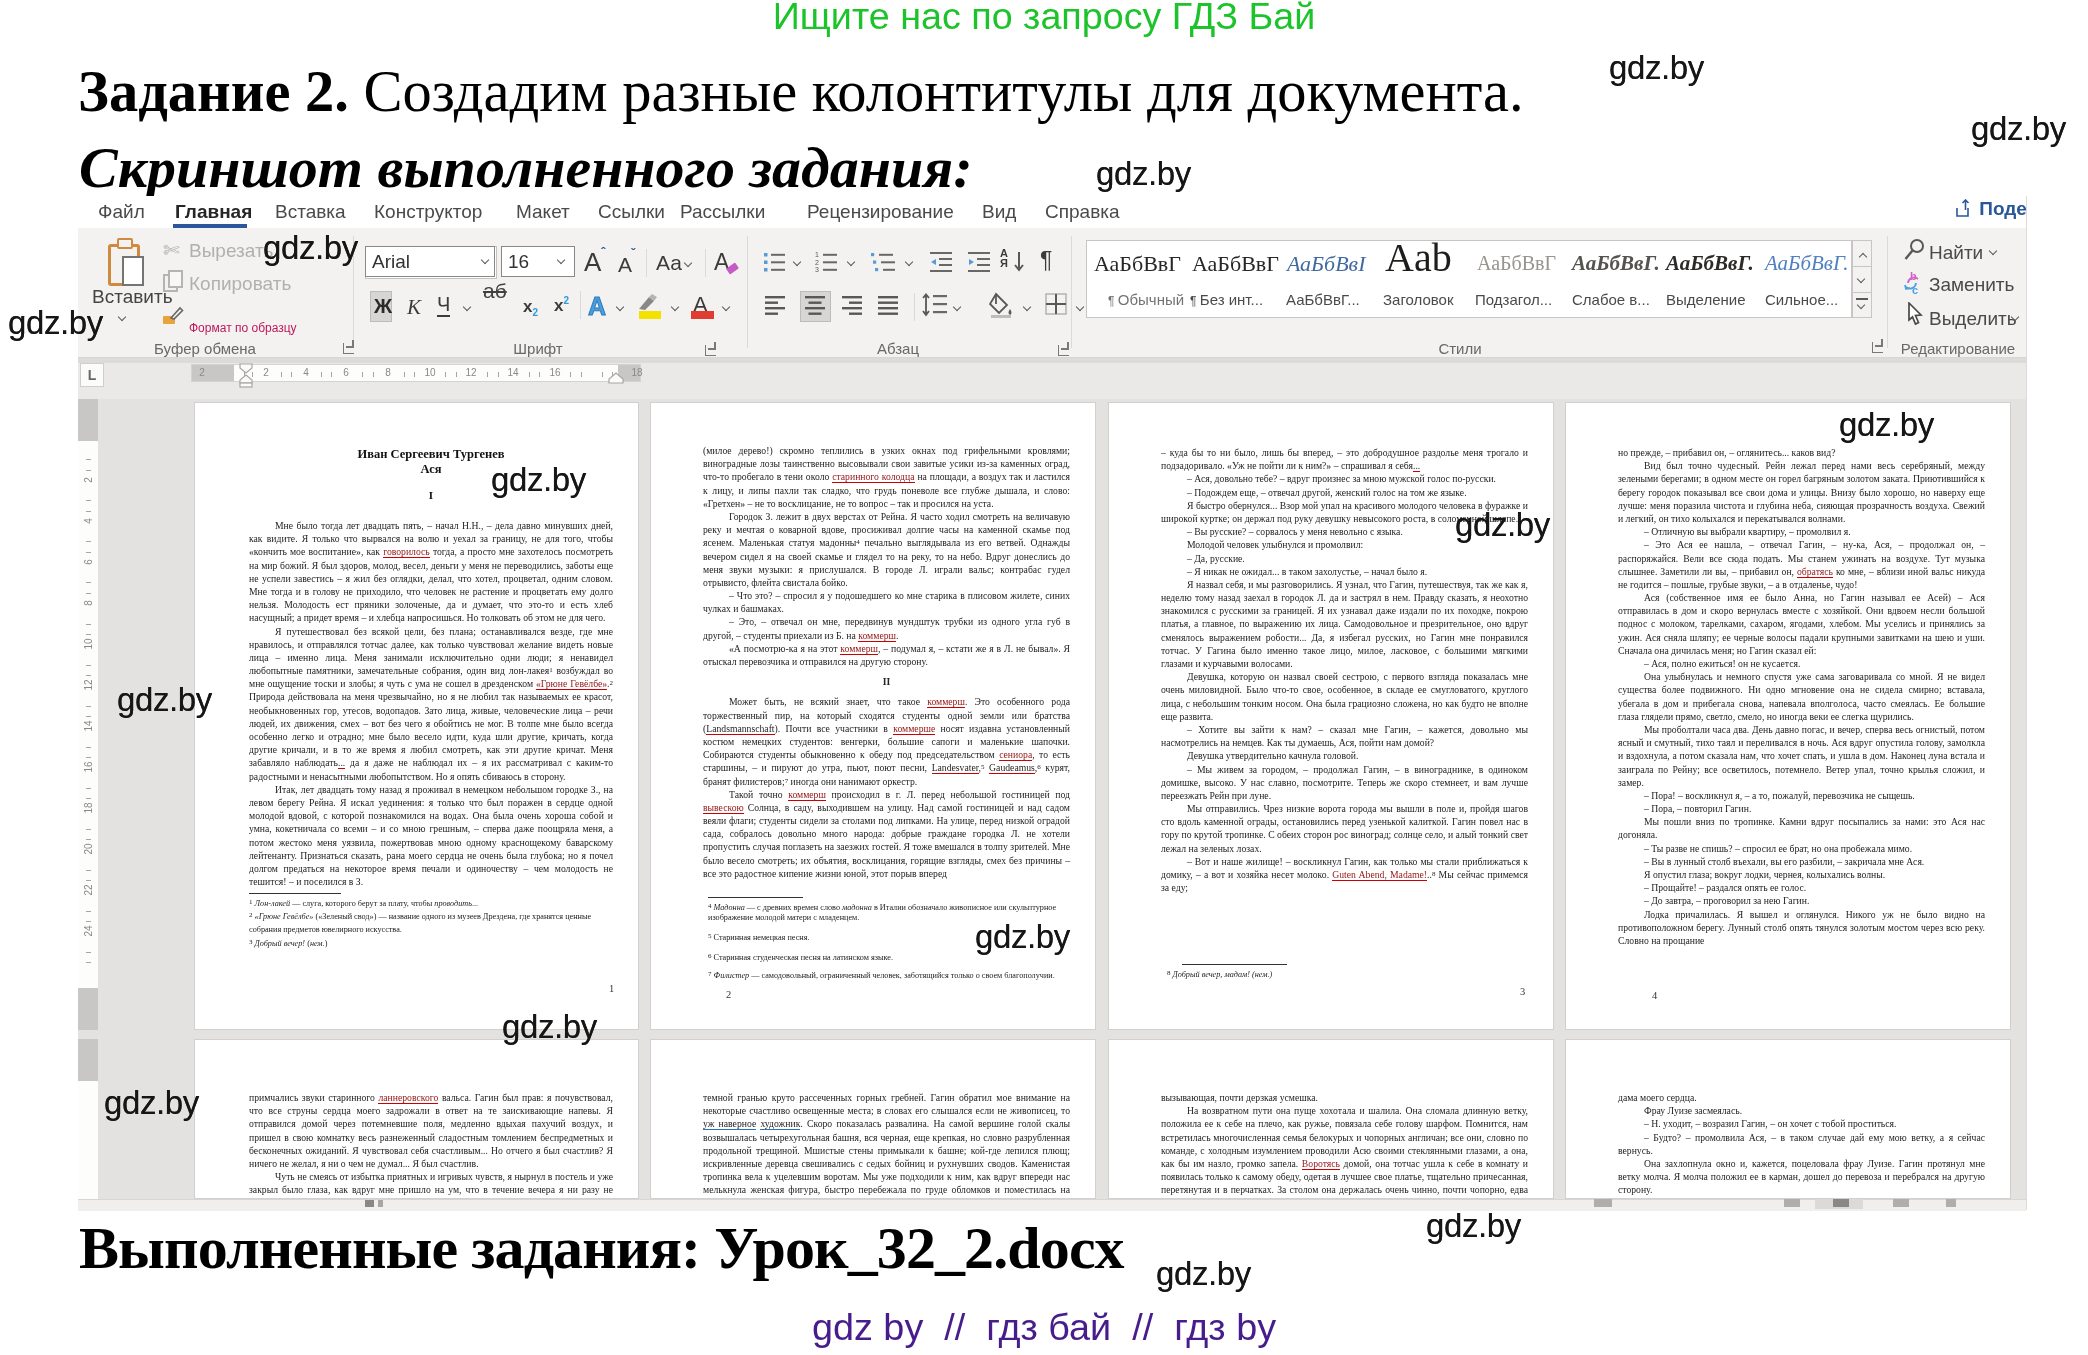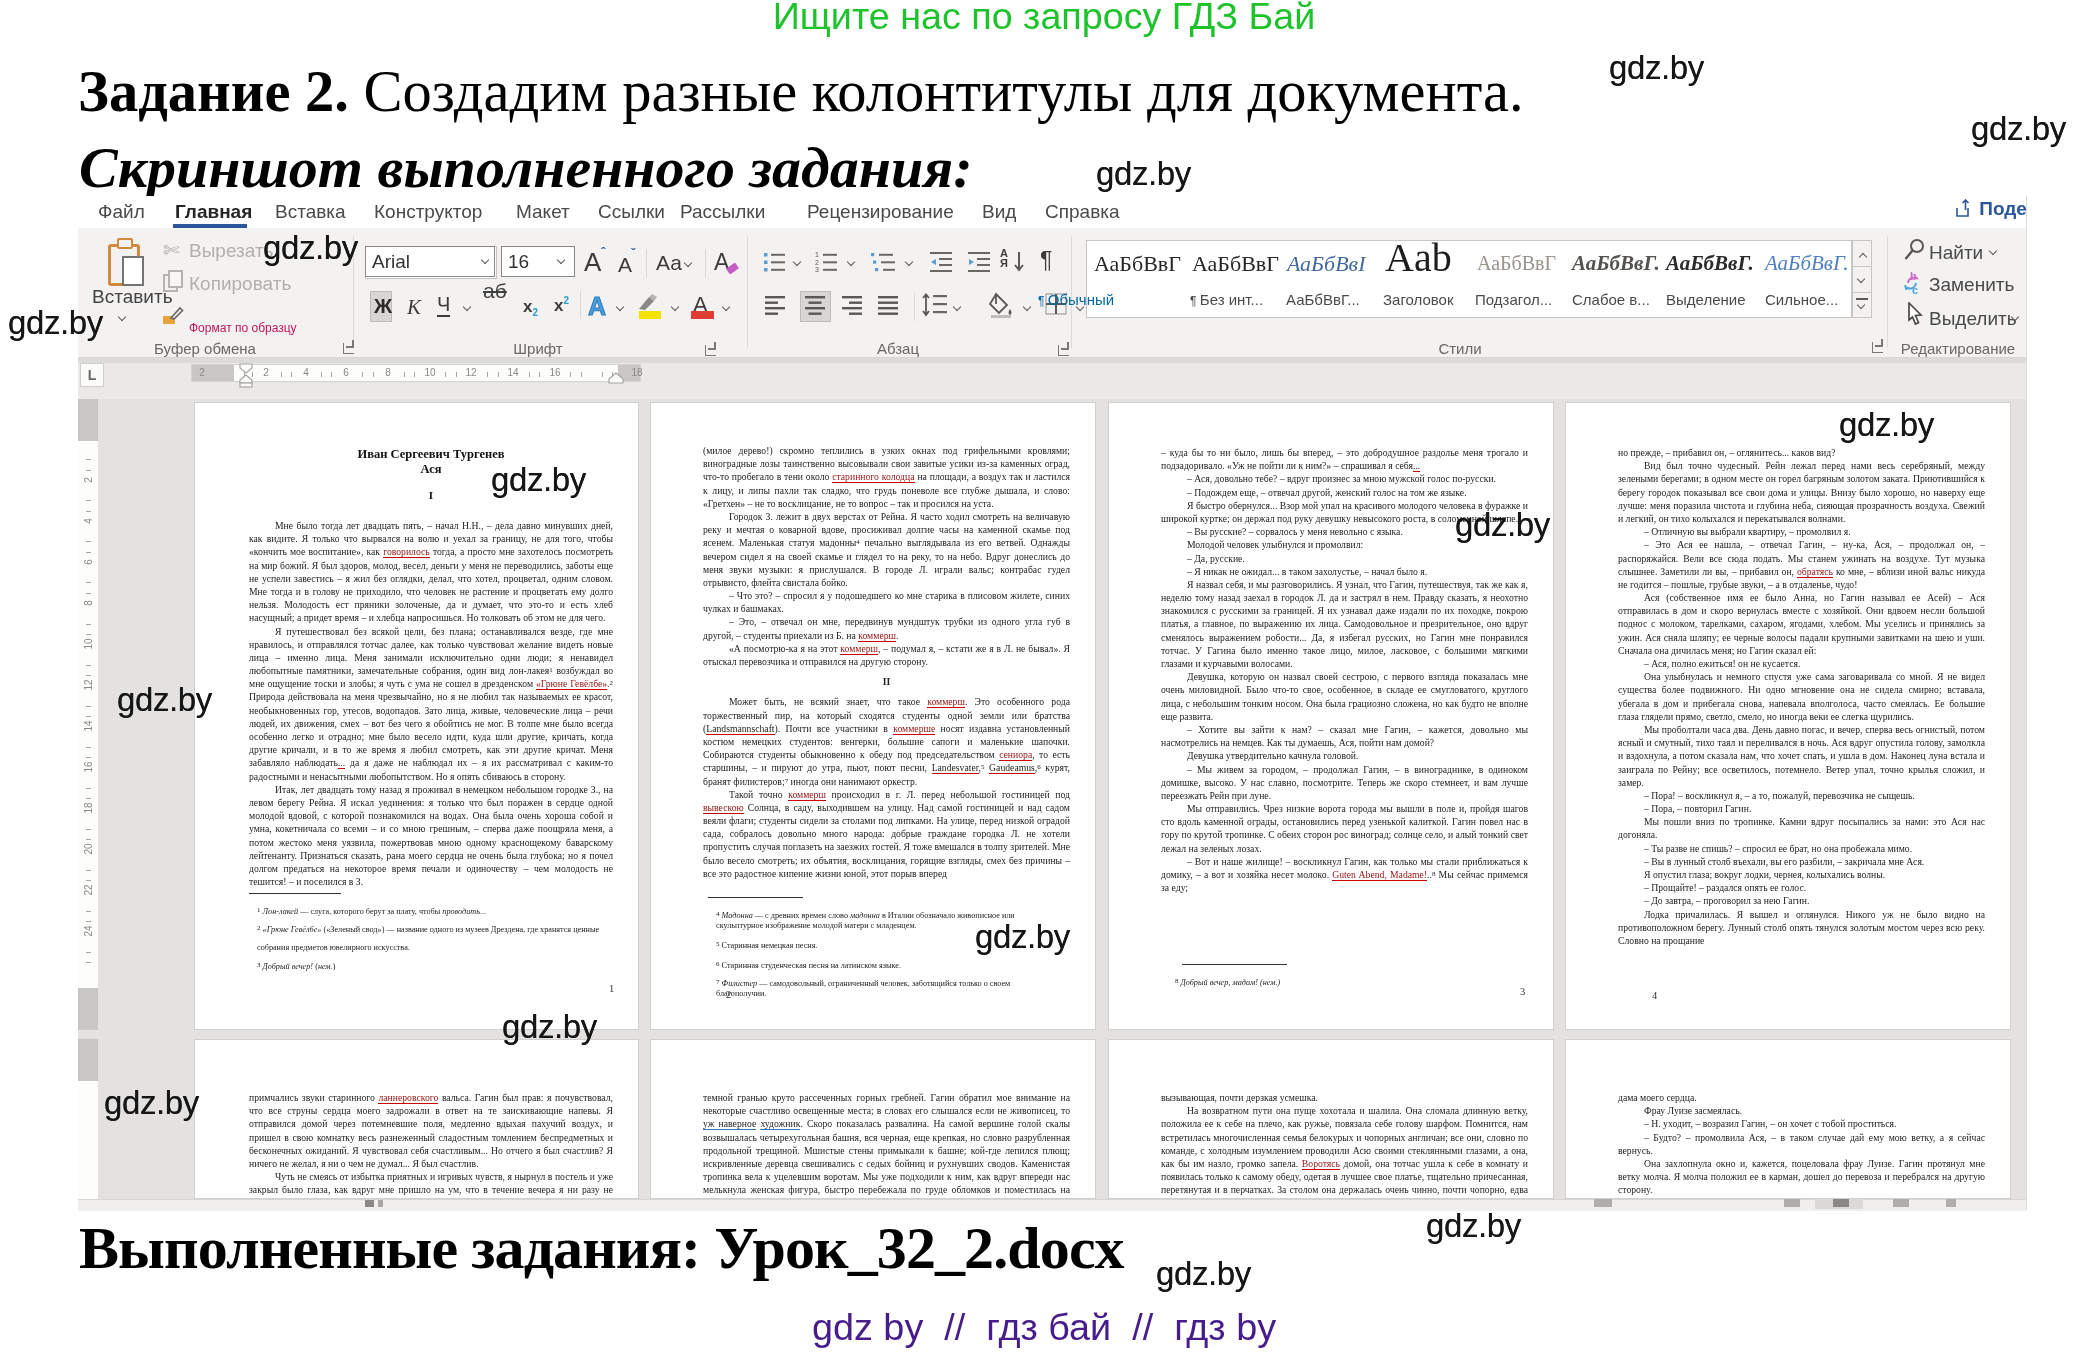--- a/index.html
+++ b/index.html
@@ -18,21 +18,21 @@
 .page{position:absolute;background:#fff;border:1px solid #d2d0ce;box-sizing:border-box;overflow:hidden}
 .ptx{position:absolute;font-family:"Liberation Serif",serif;font-size:9.7px;line-height:13.18px;
      color:#232323;text-align:justify;filter:blur(0.3px)}
 .ptx p{margin:0;text-indent:26px}
 .ptx p.nf{text-indent:0}
 .rd{border-bottom:1.6px solid #c00}
 .rw{color:#941414;border-bottom:1.6px solid #c00}
 .bw{border-bottom:1.6px solid #2e74b5}
 .pnum{position:absolute;font-family:"Liberation Serif",serif;font-size:10.5px;color:#333}
 .ptx sup,.fnote sup{font-size:7px;line-height:0;vertical-align:2.5px}
-.fnote p{margin:8px}
+.fnote p{margin:0}
 .fnote{position:absolute;font-family:"Liberation Serif",serif;font-size:8.2px;line-height:10.2px;color:#222;text-align:left;filter:blur(0.25px)}
 .fnsep{position:absolute;height:1.4px;background:#333}
 .rulnum{position:absolute;font-size:10px;color:#8a8886;transform:translateX(-50%)}
 .rulnumv{position:absolute;font-size:10px;color:#8a8886;transform:translate(-50%,-50%) rotate(-90deg)}
 .tick{position:absolute;width:1px;height:5px;background:#a8a6a4;top:7px}
 .sbicon{position:absolute;background:#a8a6a4}
 </style></head><body>
 <div class="a" id="grn" style="left:0;top:-2px;width:2088px;text-align:center;line-height:1;font-size:37.7px;color:#1cc32b;">Ищите нас по запросу ГДЗ Бай</div>
 <div class="a ser" id="h1" style="left:78px;top:63px;line-height:1;font-size:58.5px;color:#000;white-space:nowrap"><b>Задание 2.</b> Создадим разные колонтитулы для документа.</div>
 <div class="a ser" id="h2" style="left:79px;top:139px;line-height:1;font-size:58px;font-weight:bold;font-style:italic;color:#000;white-space:nowrap">Скриншот выполненного задания:</div>
@@ -225,21 +225,21 @@
       <rect x="2" y="23" width="20" height="3" fill="#bfbdbb"></rect>
     </svg>
 <div class="car" style="left:946px;top:108px"></div>
 <svg class="a" style="left:967px;top:97px" width="24" height="24" viewBox="0 0 24 24">
       <rect x="1" y="1" width="20" height="20" fill="none" stroke="#b0aeac" stroke-width="1.4"></rect>
       <path d="M11 1 V21 M1 11 H21" stroke="#5a5856" stroke-width="2"></path>
     </svg>
 <div class="car" style="left:999px;top:108px"></div>
 <div class="a" style="left:1008px;top:44px;width:766px;height:78px;background:#fff;border:1px solid #c8c6c4;box-sizing:border-box"></div>
 <div class="a ser" style="left:1016px;top:57px;line-height:1;font-size:22px;color:#262626;white-space:nowrap">АаБбВвГ</div>
-<div class="a" style="left:960px;top:95px;font-size:15px;color:#0369a1;white-space:nowrap"><span style="font-size:12px">¶ </span>Обычный</div>
+<div class="a" style="left:1030px;top:95px;font-size:15px;color:#737373;white-space:nowrap"><span style="font-size:12px">¶ </span>Обычный</div>
 <div class="a ser" style="left:1114px;top:57px;line-height:1;font-size:22px;color:#262626;white-space:nowrap">АаБбВвГ</div>
 <div class="a" style="left:1112px;top:95px;font-size:15px;color:#4a4a4a;white-space:nowrap"><span style="font-size:12px">¶ </span>Без инт...</div>
 <div class="a ser" style="left:1209px;top:57px;line-height:1;font-size:22px;font-style:italic;color:#41699f;white-space:nowrap">АаБбВвI</div>
 <div class="a" style="left:1208px;top:95px;font-size:15px;color:#4a4a4a;white-space:nowrap">АаБбВвГ...</div>
 <div class="a ser" style="left:1307px;top:42px;line-height:1;font-size:40px;color:#1d1d1b;white-space:nowrap">Aab</div>
 <div class="a" style="left:1305px;top:95px;font-size:15px;color:#4a4a4a;white-space:nowrap">Заголовок</div>
 <div class="a ser" style="left:1399px;top:57px;line-height:1;font-size:20px;color:#98948e;white-space:nowrap">АаБбВвГ</div>
 <div class="a" style="left:1397px;top:95px;font-size:15px;color:#4a4a4a;white-space:nowrap">Подзагол...</div>
 <div class="a ser" style="left:1494px;top:57px;line-height:1;font-size:21px;font-style:italic;font-weight:bold;color:#55534f;white-space:nowrap">АаБбВвГ.</div>
 <div class="a" style="left:1494px;top:95px;font-size:15px;color:#4a4a4a;white-space:nowrap">Слабое в...</div>

